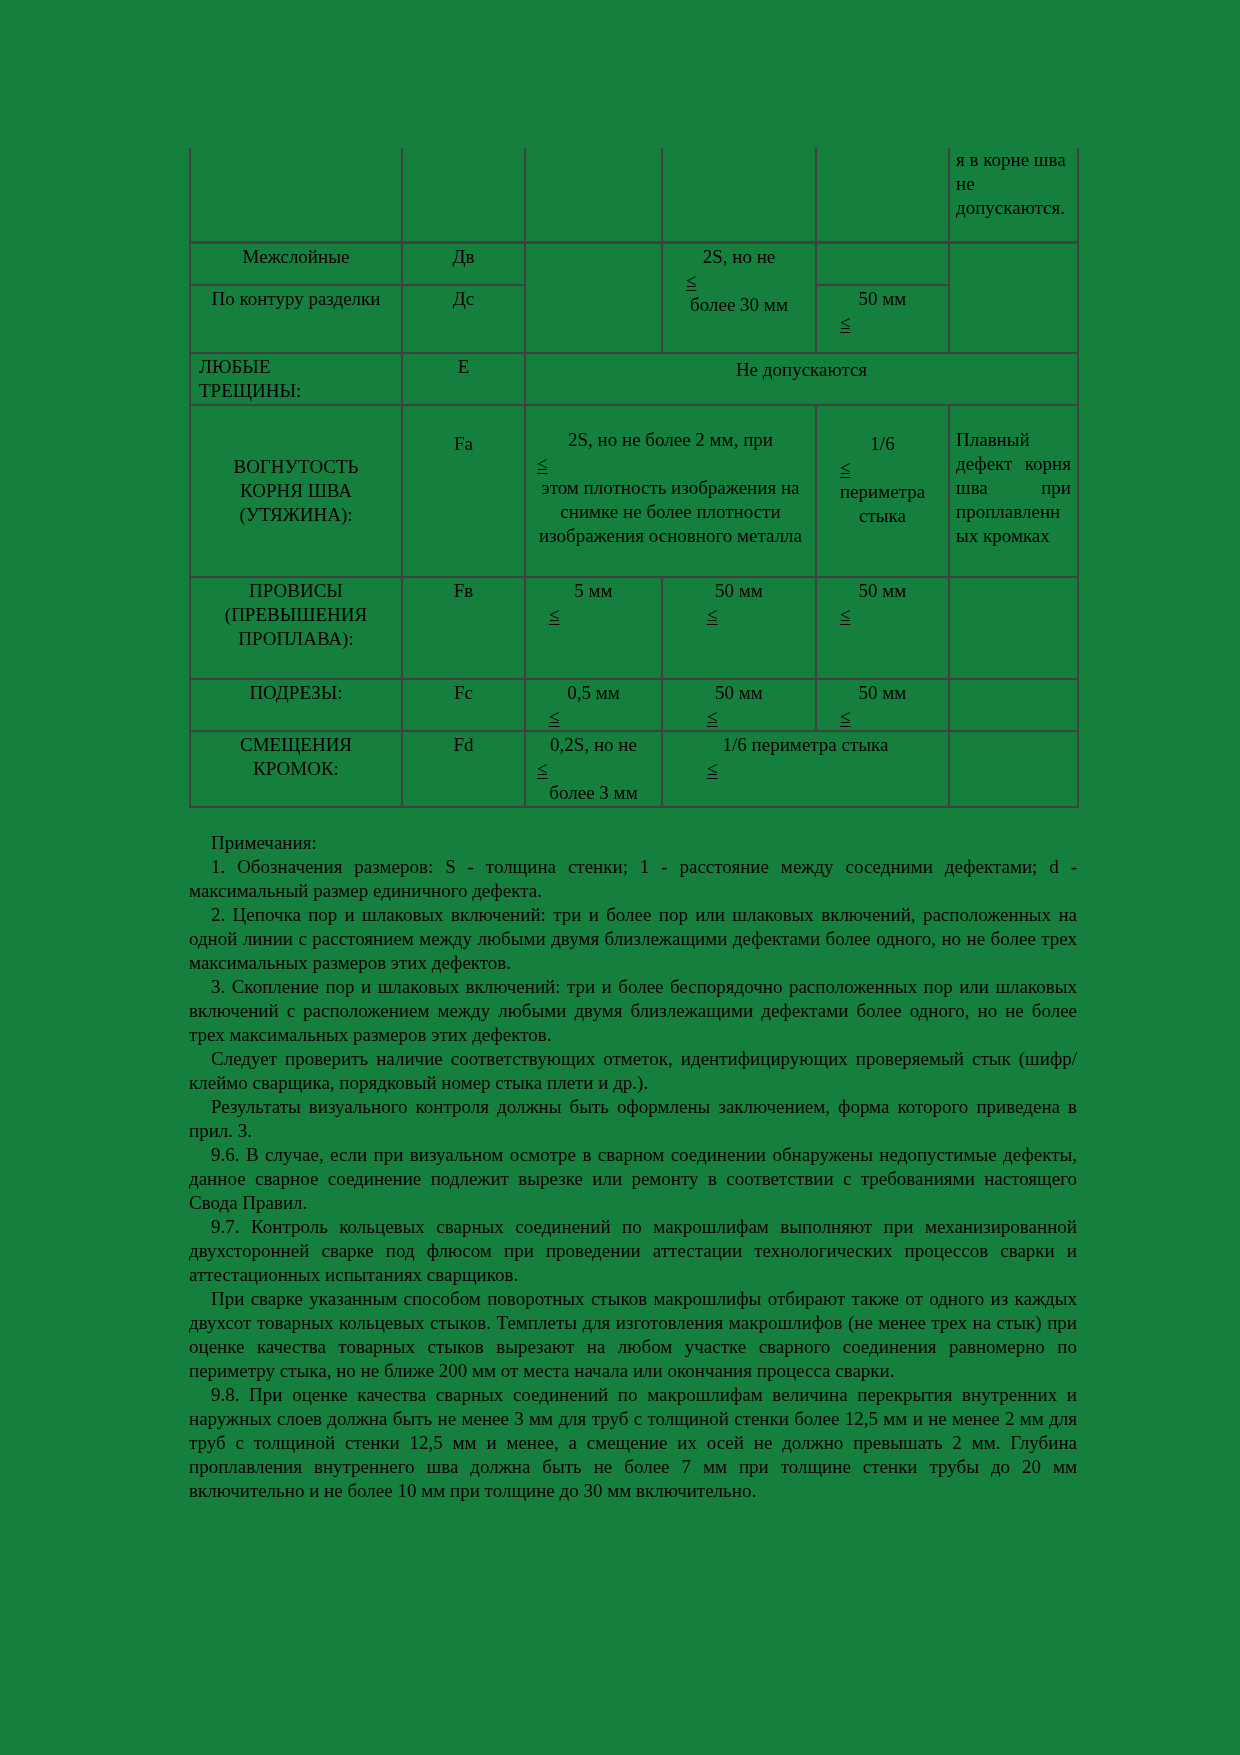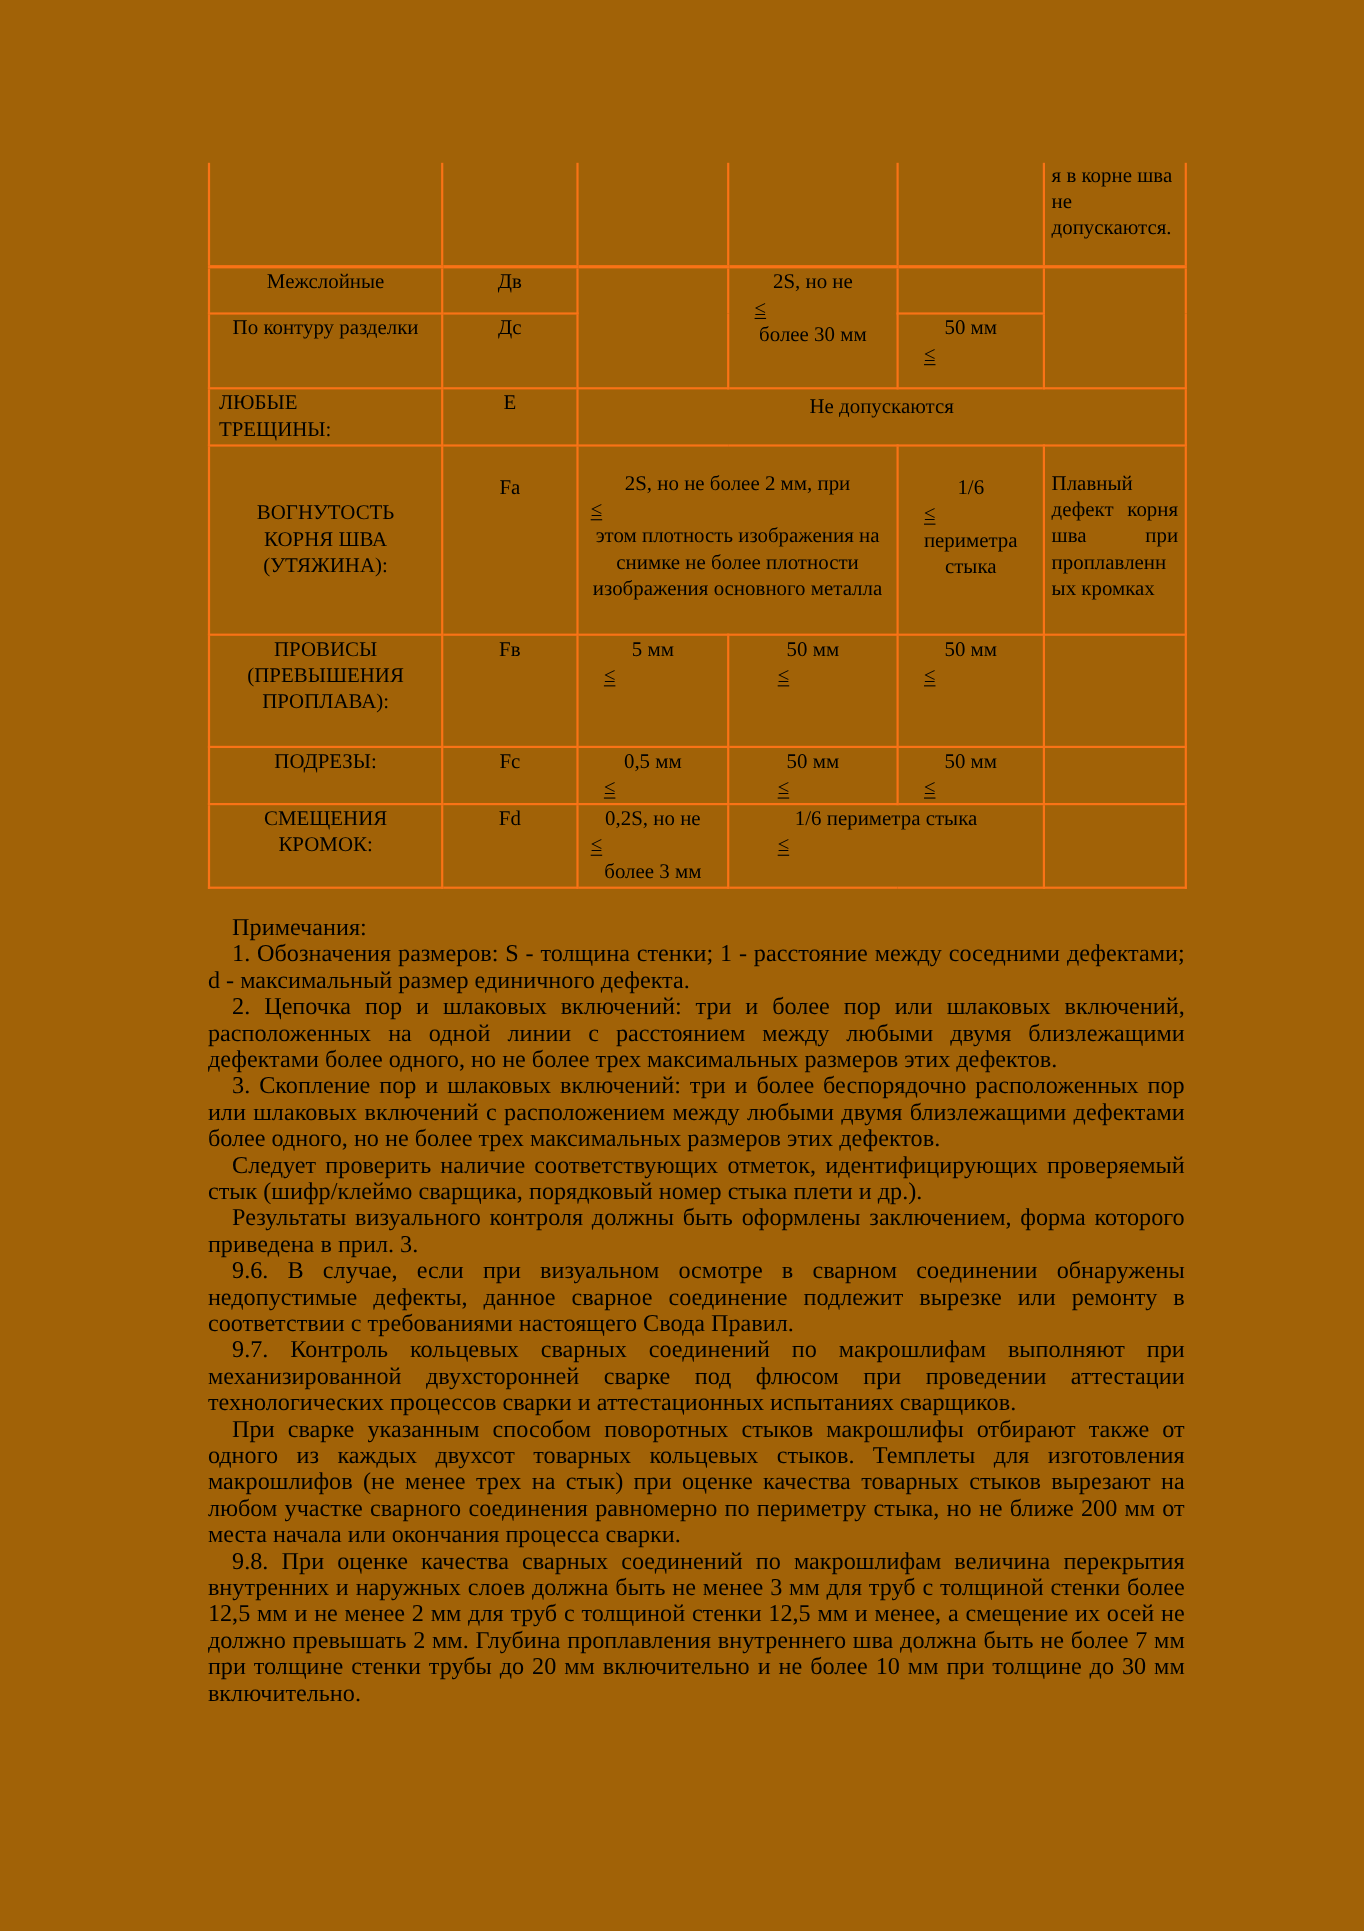--- a/index.html
+++ b/index.html
@@ -1,26 +1,26 @@
 <!DOCTYPE html>
 <html><head>
 <meta charset="utf-8">
 <style>
   html, body { margin:0; padding:0; background:#ffffff; }
   .page {
-    position:relative; width:1240px; height:1755px; background:#a16207;
+    position:relative; width:1240px; height:1755px; background:#15803d;
     color:#000000; font-family:"Liberation Serif","DejaVu Serif",serif;
     overflow:hidden;
   }
   .content { position:absolute; left:189px; top:148px; width:888px; }
 
   
   table.defects { border-collapse:collapse; table-layout:fixed; width:888px; }
   table.defects td {
-    border:2px solid #f97316; vertical-align:top; padding:1px 6px;
+    border:2px solid #404040; vertical-align:top; padding:1px 6px;
     font-size:19px; line-height:24px; overflow:hidden;
   }
   tr.r1 td { border-top:0; border-bottom-width:3px; }
   td.bb3 { border-bottom-width:3px; }
   .tc { text-align:center; }
   .tl { text-align:left; }
   .tj { text-align:justify; overflow-wrap:break-word; }
   .bl { display:block; }
   .vl { display:block; text-align:center; }
   .lel { display:block; text-align:left; }
@@ -28,21 +28,21 @@
   .le-md { padding-left:17px; }
   .le-lg { padding-left:38px; }
   .le { text-decoration:underline; text-underline-offset:3px; }
   .vam { vertical-align:middle !important;text-align:center; }
   .pt26 { padding-top:26px !important;border-radius:17px; }
   .pt22 { padding-top:22px !important; }
   .pt4  { padding-top:4px !important; }
   .padl8 { padding-left:8px !important; }
 
   
-  .notes { margin-top:23px; font-size:22px; line-height:24px; }
+  .notes { margin-top:23px; font-size:19px; line-height:24px; }
   .para { margin:0; text-align:justify; text-indent:22px; overflow-wrap:break-word; }
   .jlast { text-align-last:justify; }
   .n4-line2 { margin:0; text-align:left; }
   .gap30 { display:inline-block; width:30px; }
   .n4-le { margin:0 0 2px 236px; line-height:26px; text-align:left; }
 </style>
 </head>
 <body>
 
 <div class="page">

